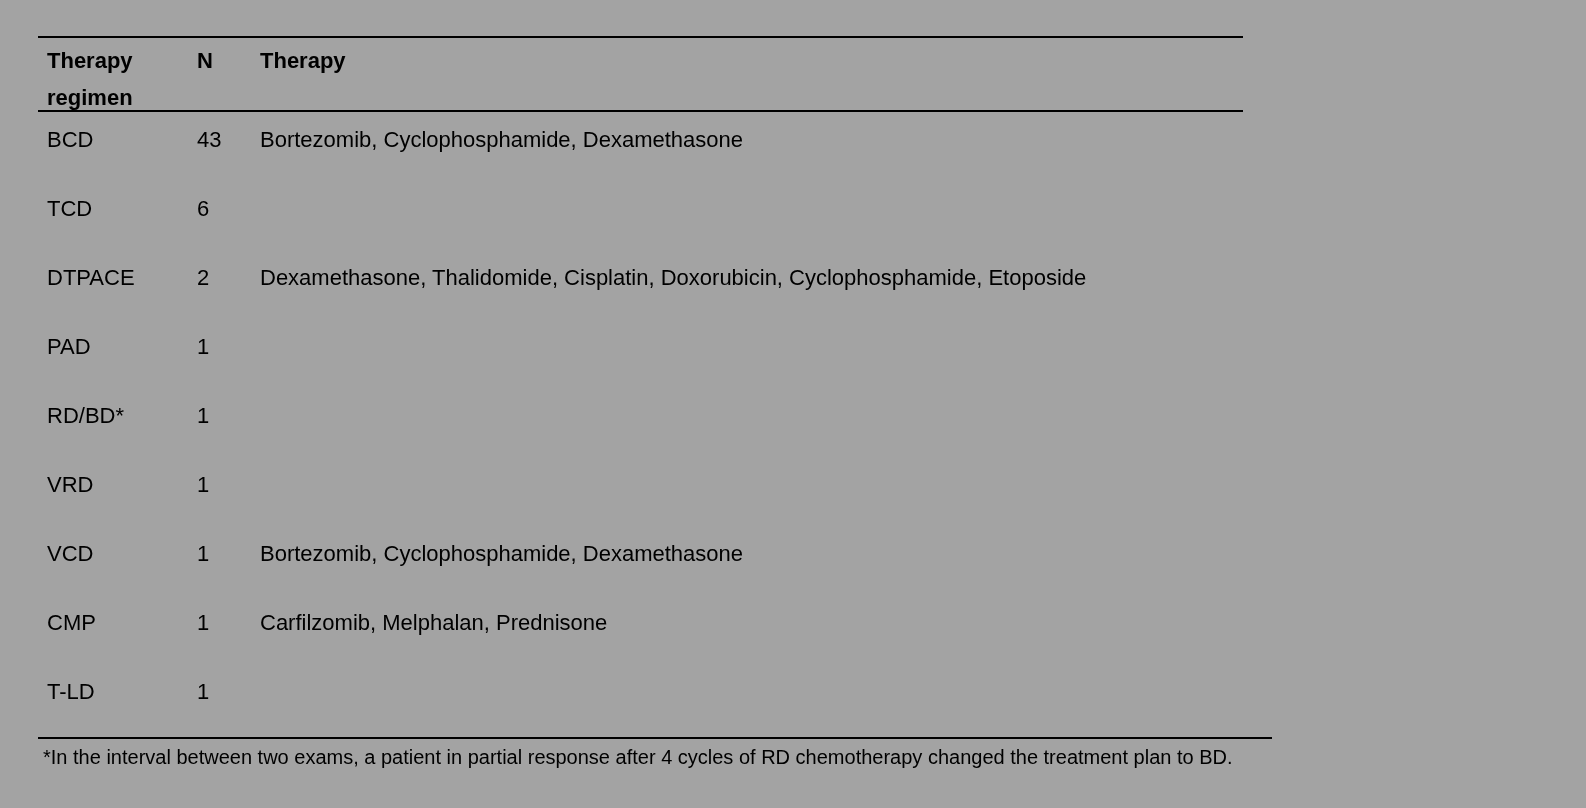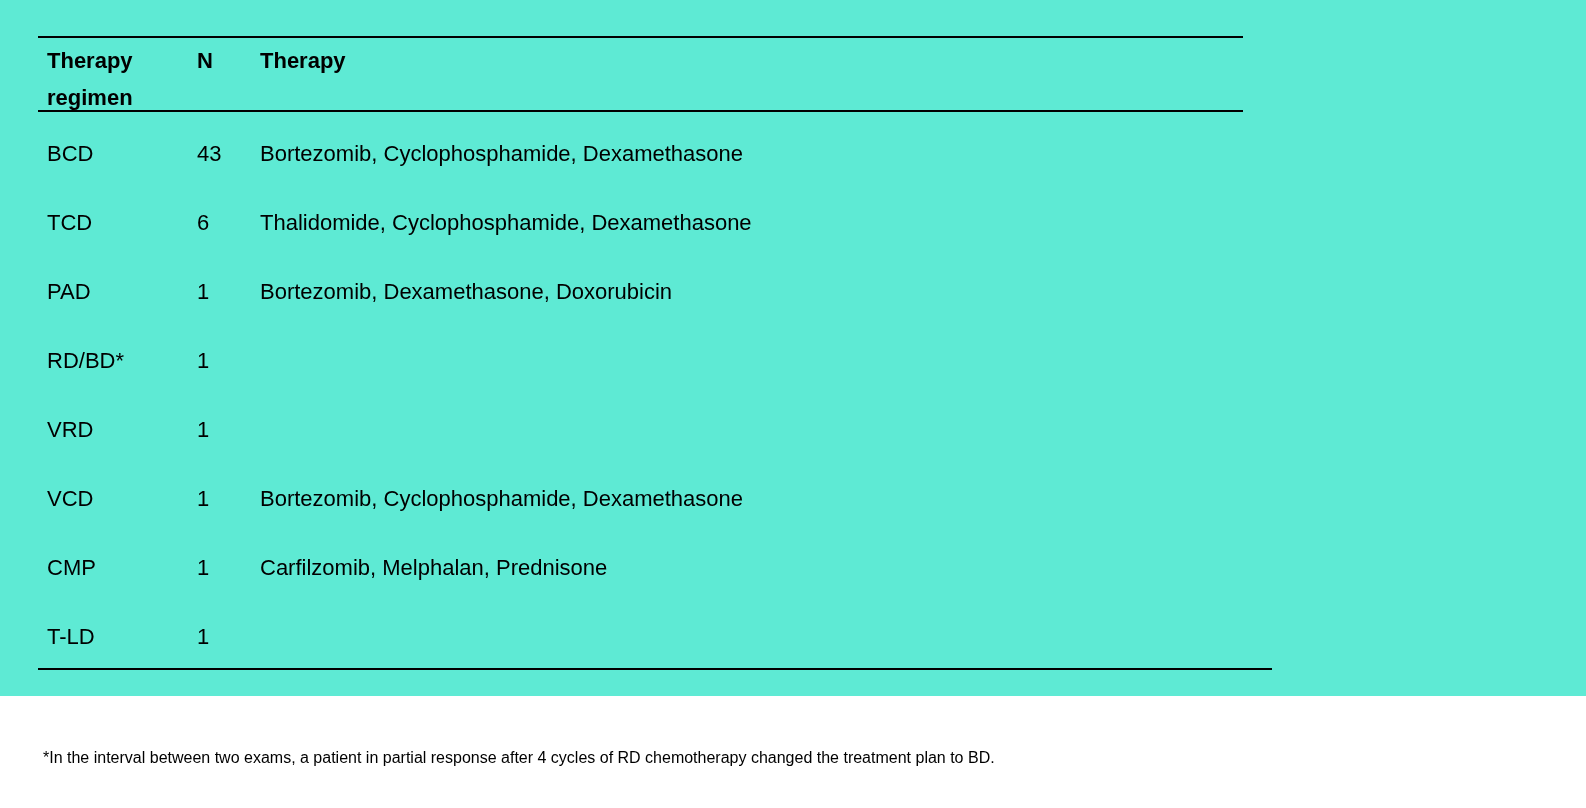--- a/index.html
+++ b/index.html
@@ -8,22 +8,22 @@
     background: #ffffff;
   }
   body {
     width: 1586px; height: 808px;
     font-family: "Liberation Sans", sans-serif;
     color: #000000;
     overflow: hidden;
   }
   .page {
     position: relative;
-    width: 1586px; height: 696px;
-    background: #5eead4;
+    width: 1586px; height: 808px;
+    background: #a3a3a3;
   }
   .table-wrap {
     position: absolute;
     left: 38px; top: 36px;
     width: 1205px;
   }
   .rule {
     height: 0;
     border-top: 2px solid #000000;
   }
@@ -40,28 +40,28 @@
     font-weight: bold;
     line-height: 37px;
   }
   .col-regimen { width: 150px; flex: 0 0 150px; }
   .col-n       { width: 63px;  flex: 0 0 63px; }
   .col-details { flex: 1 1 auto; white-space: nowrap; }
   .data-row {
     display: flex;
     align-items: flex-start;
     height: 69px;
-    padding: 29px 0 0 9px;
+    padding: 15px 0 0 9px;
     font-size: 22px;
     line-height: 26px;
   }
   .footnote {
     position: absolute;
     left: 43px; top: 744px;
-    font-size: 16px;
+    font-size: 20px;
     line-height: 27px;
     white-space: nowrap;
   }
 </style>
 </head>
 <body>
 
 <div class="page">
 
   <div class="table-wrap">
@@ -79,28 +79,31 @@
     <div id="table-body">
   <div class="data-row">
     <div class="col-regimen">BCD</div>
     <div class="col-n">43</div>
     <div class="col-details">Bortezomib, Cyclophosphamide, Dexamethasone</div>
   </div>
 
   <div class="data-row">
     <div class="col-regimen">TCD</div>
     <div class="col-n">6</div>
-    <div class="col-details">Thalidomide, Cyclophosphamide, Dexamethasone</div>
   </div>
 
+  <div class="data-row">
+    <div class="col-regimen">DTPACE</div>
+    <div class="col-n">2</div>
+    <div class="col-details">Dexamethasone, Thalidomide, Cisplatin, Doxorubicin, Cyclophosphamide, Etoposide</div>
+  </div>
 
   <div class="data-row">
     <div class="col-regimen">PAD</div>
     <div class="col-n">1</div>
-    <div class="col-details">Bortezomib, Dexamethasone, Doxorubicin</div>
   </div>
 
   <div class="data-row">
     <div class="col-regimen">RD/BD*</div>
     <div class="col-n">1</div>
   </div>
 
   <div class="data-row">
     <div class="col-regimen">VRD</div>
     <div class="col-n">1</div>

